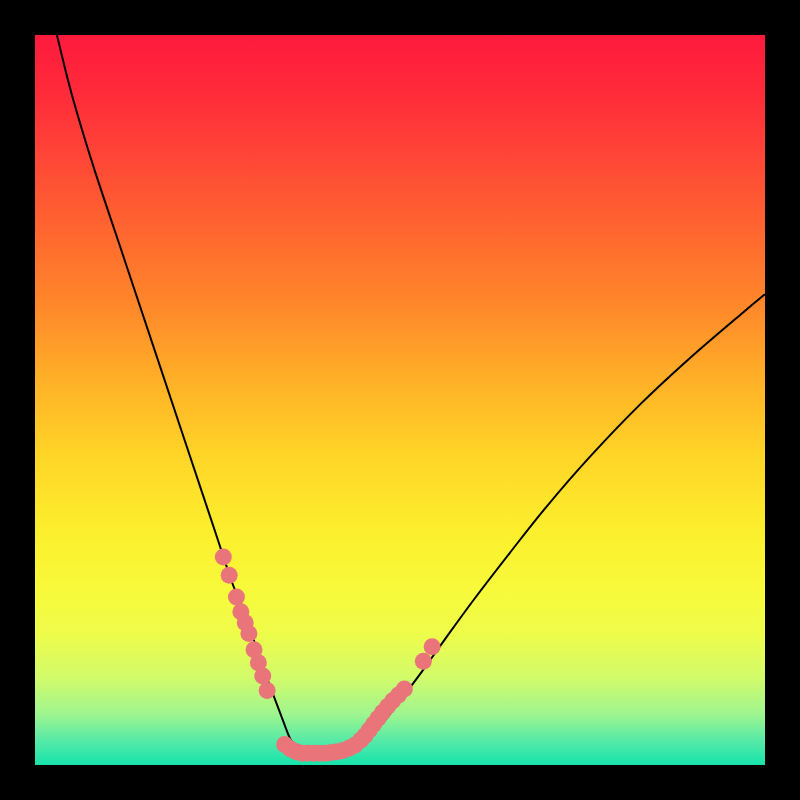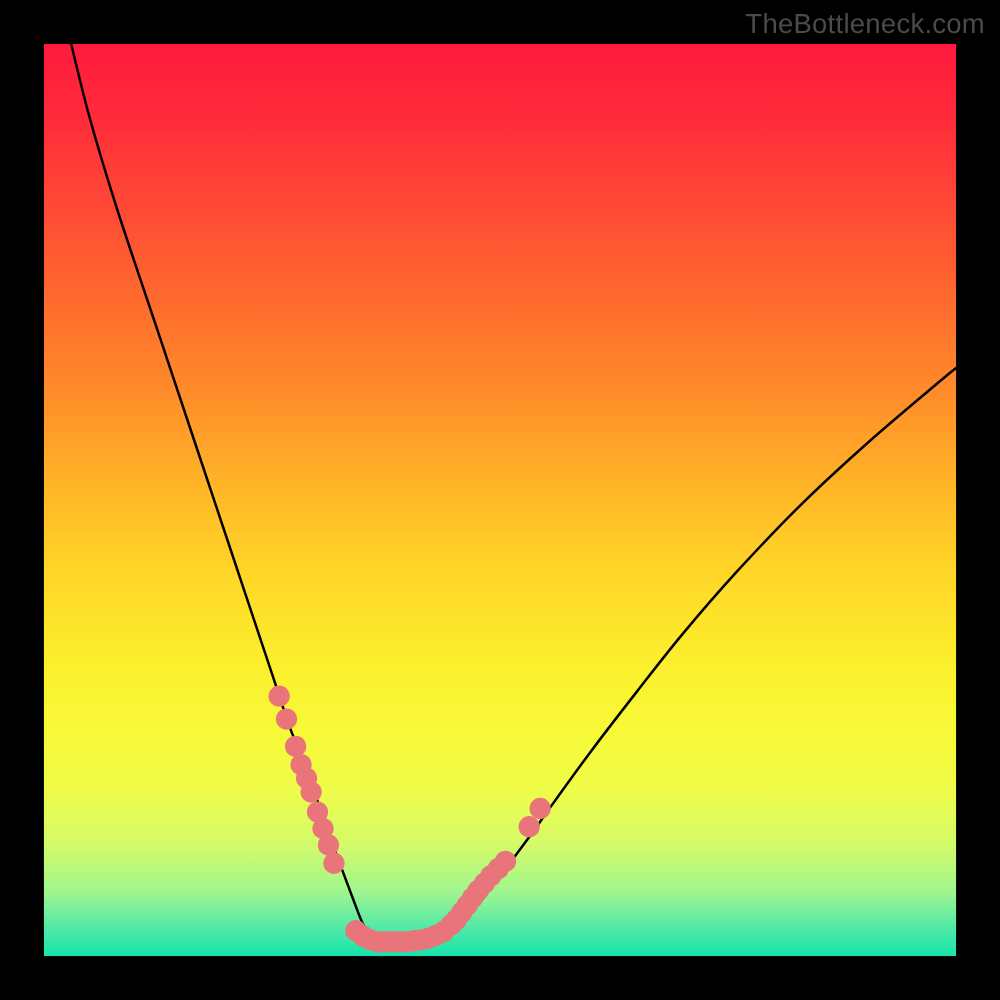--- a/index.html
+++ b/index.html
@@ -102,14 +102,13 @@
         <circle cx="343.09999999999997" cy="683.28" r="8.5" fill="#e9757b" stroke="#d9636a" stroke-width="0"></circle>
         <circle cx="347.48" cy="677.4399999999999" r="8.5" fill="#e9757b" stroke="#d9636a" stroke-width="0"></circle>
         <circle cx="352.59" cy="671.6" r="8.5" fill="#e9757b" stroke="#d9636a" stroke-width="0"></circle>
         <circle cx="357.7" cy="665.76" r="8.5" fill="#e9757b" stroke="#d9636a" stroke-width="0"></circle>
         <circle cx="363.54" cy="659.92" r="8.5" fill="#e9757b" stroke="#d9636a" stroke-width="0"></circle>
         <circle cx="369.38" cy="654.08" r="8.5" fill="#e9757b" stroke="#d9636a" stroke-width="0"></circle>
         <circle cx="388.36" cy="626.34" r="8.5" fill="#e9757b" stroke="#d9636a" stroke-width="0"></circle>
         <circle cx="397.12" cy="611.74" r="8.5" fill="#e9757b" stroke="#d9636a" stroke-width="0"></circle>
       </svg>
   </div>
-  <div class="watermark">TheBottleneck.com</div>
 </div>
 
 </body></html>

